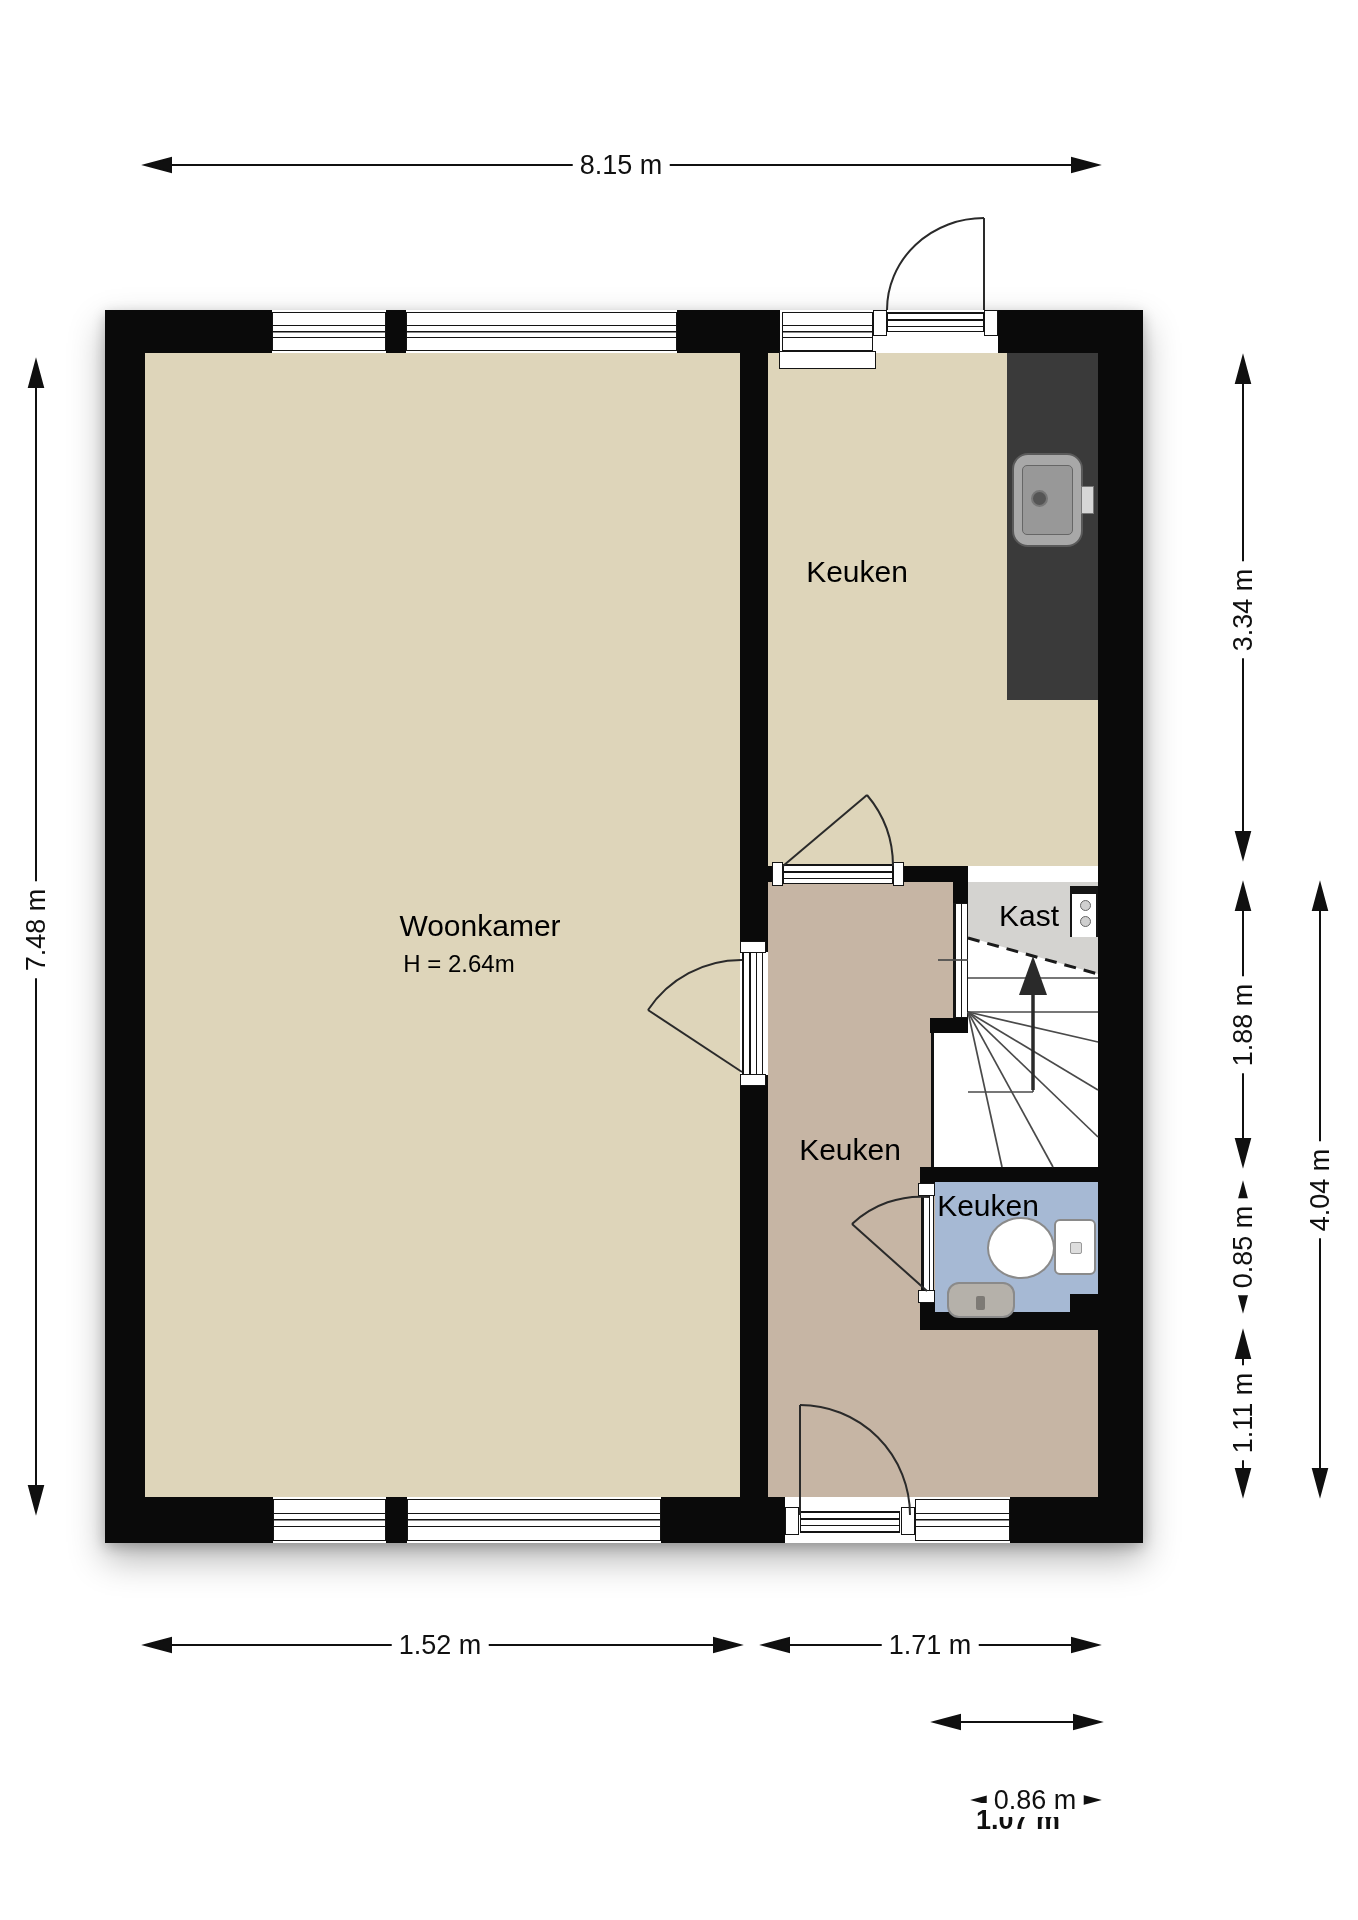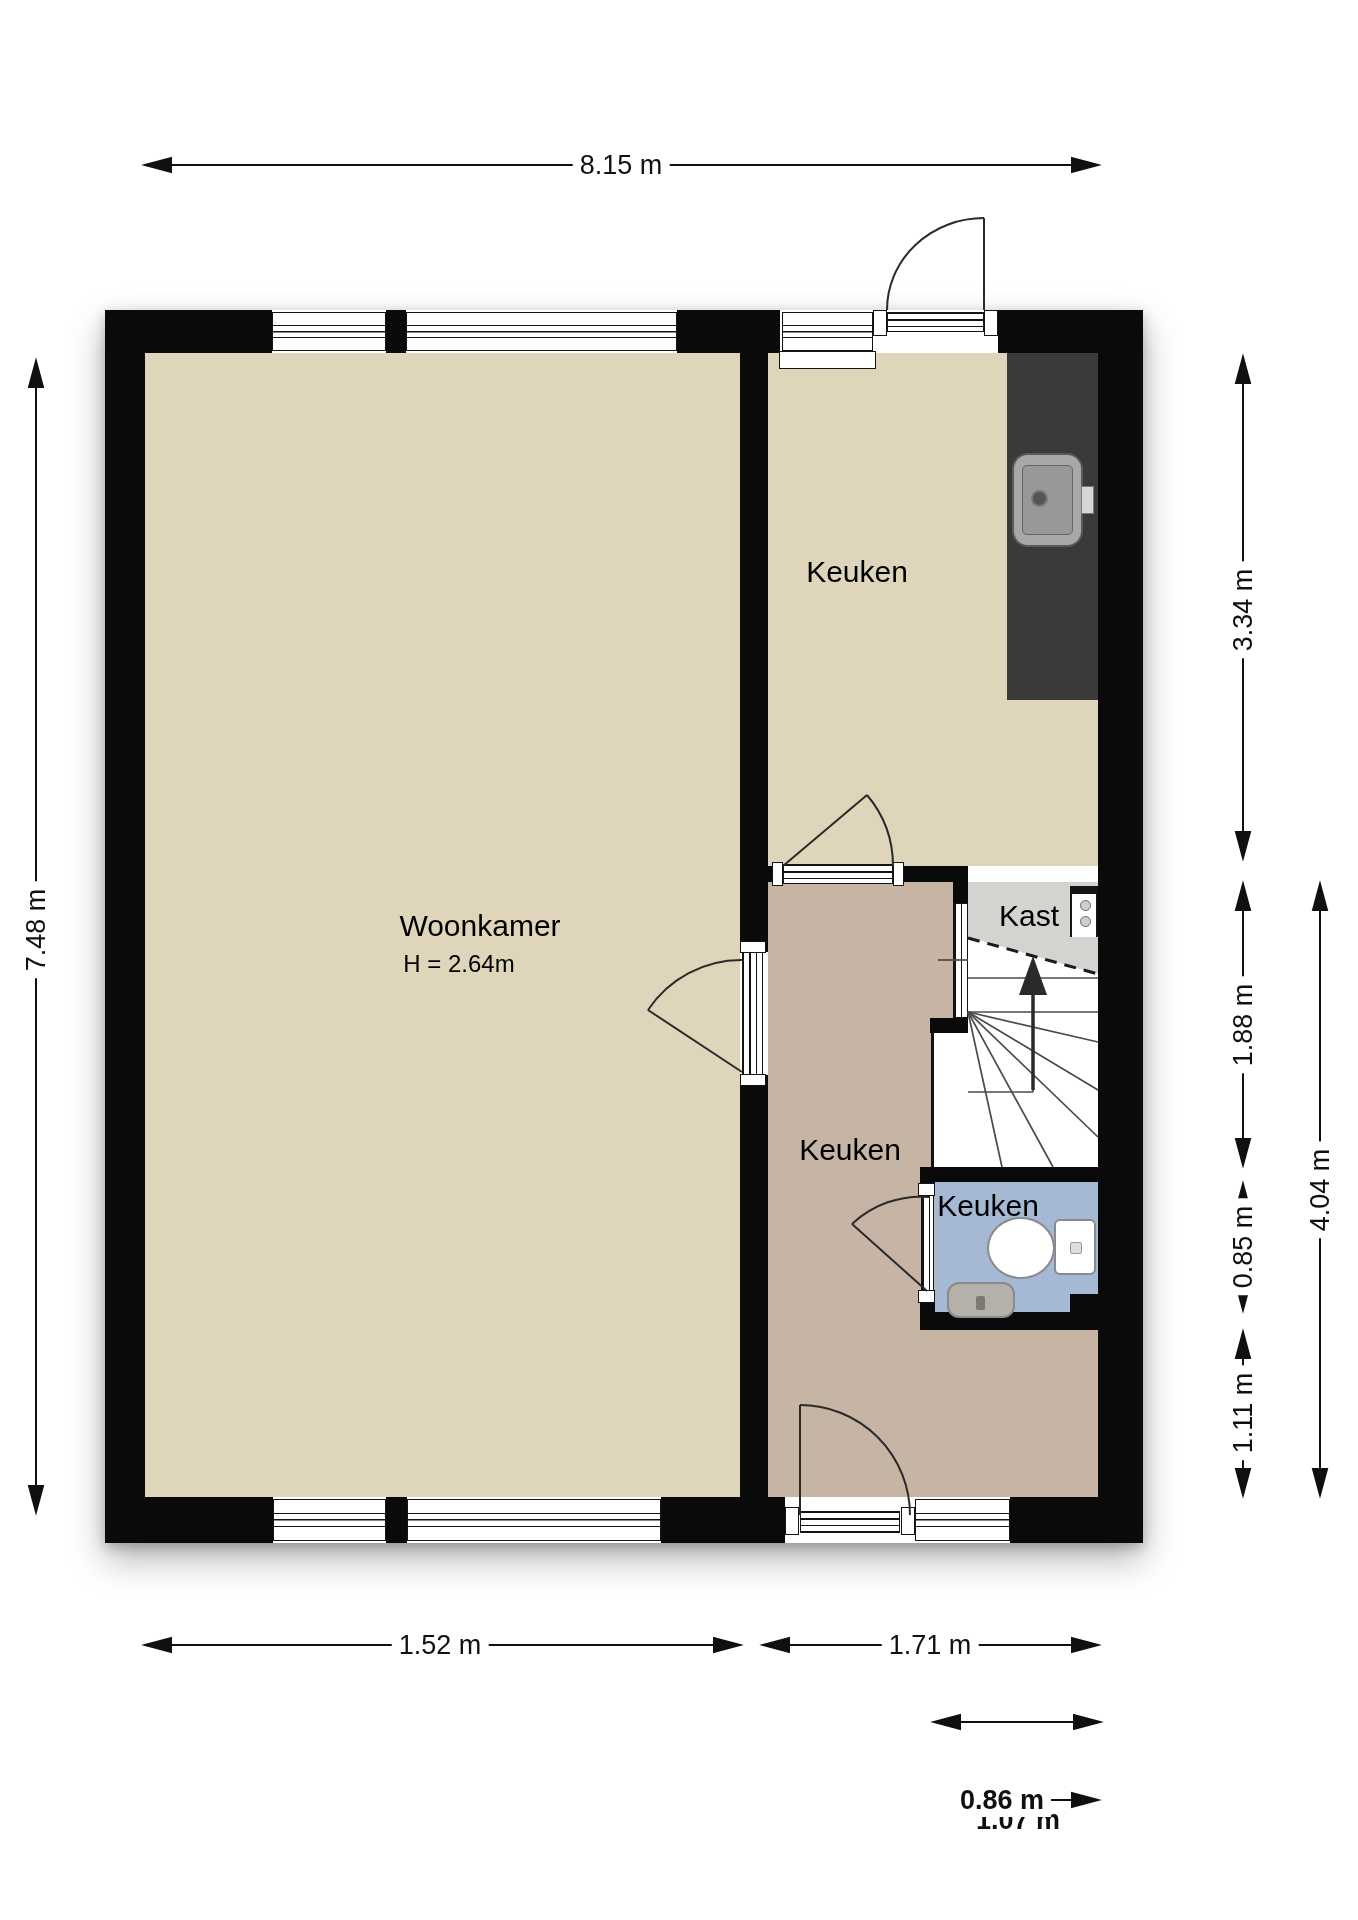--- a/index.html
+++ b/index.html
@@ -229,15 +229,15 @@
   <span class="dim" style="left:621px;top:165px;">8.15 m</span>
   <span class="dim v" style="left:36px;top:930px;">7.48 m</span>
   <span class="dim v" style="left:1243px;top:610px;">3.34 m</span>
   <span class="dim v" style="left:1243px;top:1025px;">1.88 m</span>
   <span class="dim v" style="left:1243px;top:1247px;">0.85 m</span>
   <span class="dim v" style="left:1243px;top:1413px;">1.11 m</span>
   <span class="dim v" style="left:1320px;top:1190px;">4.04 m</span>
   <span class="dim" style="left:440px;top:1645px;">1.52 m</span>
   <span class="dim" style="left:930px;top:1645px;">1.71 m</span>
   <span class="dim" style="left:1018px;top:1820px;font-weight:bold;">1.07 m</span>
-  <span class="dim" style="left:1002px;top:1800px;font-weight:bold;">0.86 m</span>
+  <span class="dim" style="left:1035px;top:1800px;">0.86 m</span>
 
 </div>
 
 </body></html>

